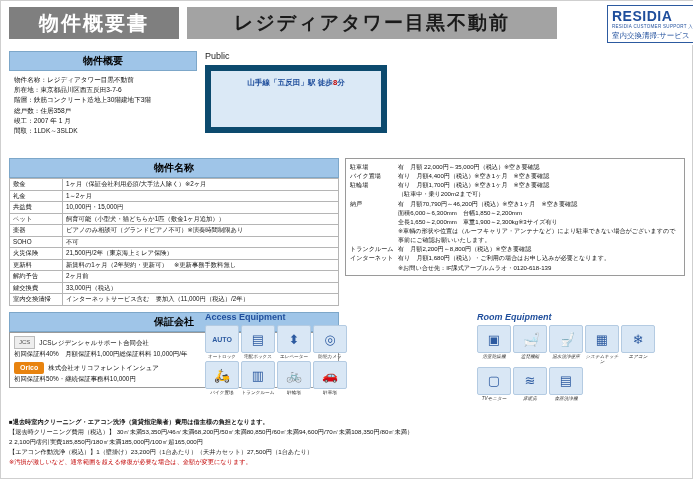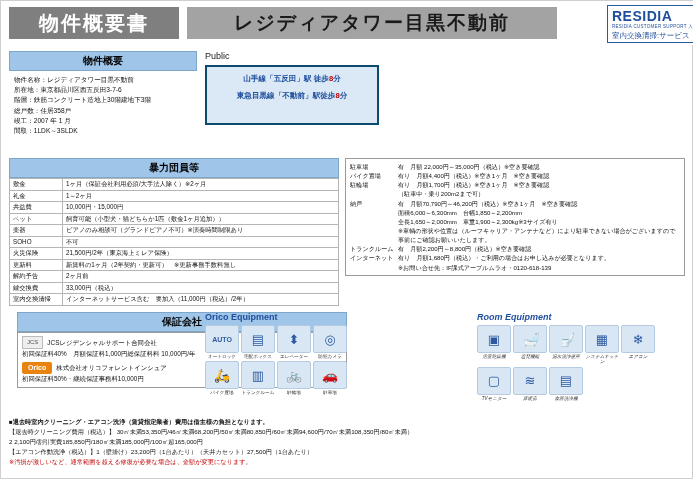--- a/index.html
+++ b/index.html
@@ -45,29 +45,29 @@
 
   
   .colL{position:absolute;left:8px;top:50px;width:188px;}
   .bukken-body{font-size:6.6px;line-height:1.55;padding:4px 5px;}
 
   .chintai{position:absolute;left:8px;top:157px;width:330px;}
   .tbl{width:100%;border-collapse:collapse;font-size:6.3px;}
   .tbl td{border:1px solid #b5b5b5;padding:1px 3px;vertical-align:top;line-height:1.35;}
   .tbl td.k{width:46px;background:#fff;white-space:nowrap;}
 
-  .hosho{position:absolute;left:8px;top:311px;width:330px;margin-left:8px;}
+  .hosho{position:absolute;left:8px;top:311px;width:330px;}
   .hosho-body{font-size:6.4px;line-height:1.5;padding:3px 4px;}
   .orico{display:flex;align-items:center;gap:4px;margin-top:3px;}
   .orico-logo{background:#e8830f;color:#fff;font-size:7px;font-weight:bold;padding:1px 6px;border-radius:2px;}
   .jcs-logo{background:#eee;border:1px solid #bbb;color:#555;font-size:6px;padding:1px 4px;}
 
   
   .access-label{position:absolute;left:204px;top:50px;font-size:9px;color:#222;}
-  .access-box{position:absolute;left:204px;top:64px;width:170px;height:56px;background:#dbe9f6;border:2px solid #0c4a6e;}
+  .access-box{position:absolute;left:204px;top:64px;width:170px;height:56px;background:#dbe9f6;border:6px solid #0c4a6e;}
   .access-line{font-size:7.6px;color:#1f4e9c;text-align:center;margin-top:7px;font-weight:bold;}
   .access-line .num{color:#c00000;}
 
   
   .bikou{position:absolute;left:382px;top:50px;width:302px;}
   .bikou-body{font-size:6.6px;line-height:1.8;padding:5px 6px;}
 
   
   .fuzoku{position:absolute;left:344px;top:157px;width:340px;}
   .fz-body{font-size:6.1px;line-height:1.5;padding:3px 4px;}
@@ -115,28 +115,25 @@
       <div>竣工：2007 年 1 月</div>
       <div>間取：1LDK～3SLDK</div>
     </div>
   </div>
 
   <div class="access-label">Public</div>
   <div class="access-box">
     <div class="access-line">
       <span>山手線「五反田」駅 徒歩</span><span class="num">8</span><span>分</span>
     </div>
-    <div class="access-line">
-      <span>東急目黒線「不動前」駅徒歩</span><span class="num">8</span><span>分</span>
-    </div>
   </div>
 
 
   <div class="chintai">
-    <div class="bar">暴力団員等</div>
+    <div class="bar">物件名称</div>
     <table class="tbl">
       <tbody>
           <tr>
             <td class="k">敷金</td>
             <td>1ヶ月（保証会社利用必須/大手法人除く）※2ヶ月</td>
           </tr>
       <tr>
             <td class="k">礼金</td>
             <td>1～2ヶ月</td>
           </tr>
@@ -230,21 +227,21 @@
           <div class="fz-v">有り　月額1,680円（税込）・ご利用の場合はお申し込みが必要となります。</div>
         </div>
       <div class="fz-row">
           <div class="fz-k"></div>
           <div class="fz-v">※お問い合せ先：IF課式アーブルムラオ・0120-618-139</div>
         </div>
     </div>
   </div>
 
   <div class="pubeq">
-    <div class="eq-title">Orico Equipment</div>
+    <div class="eq-title">Access Equipment</div>
     <div class="eq-grid">
       <div class="eq">
           <div class="ic" style="font-size:7px;font-weight:bold;">AUTO</div>
           <div class="cap">オートロック</div>
         </div>
       <div class="eq">
           <div class="ic">▤</div>
           <div class="cap">宅配ボックス</div>
         </div>
       <div class="eq">

